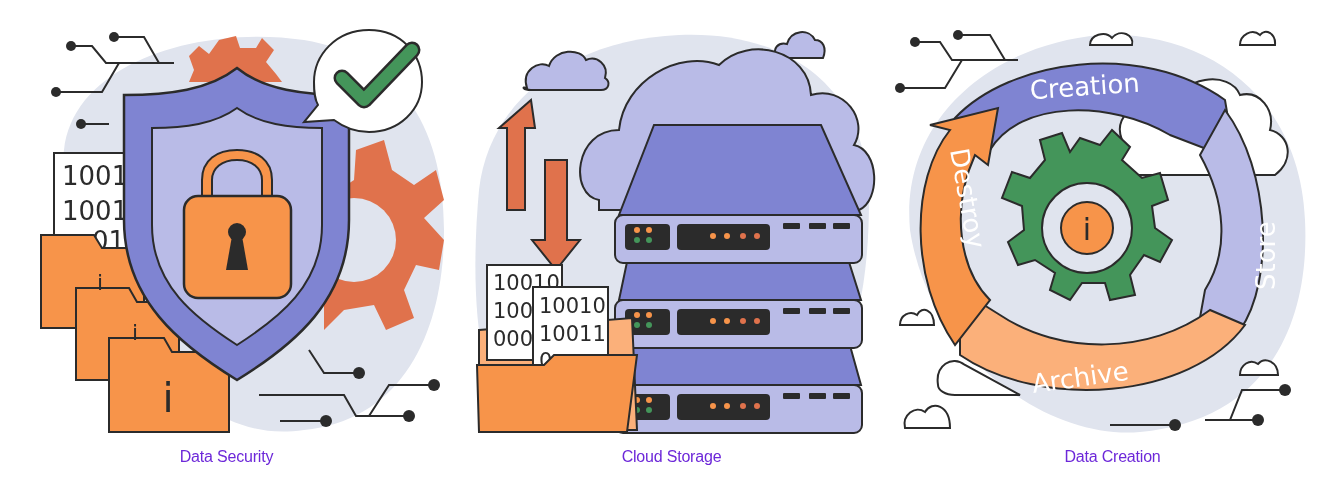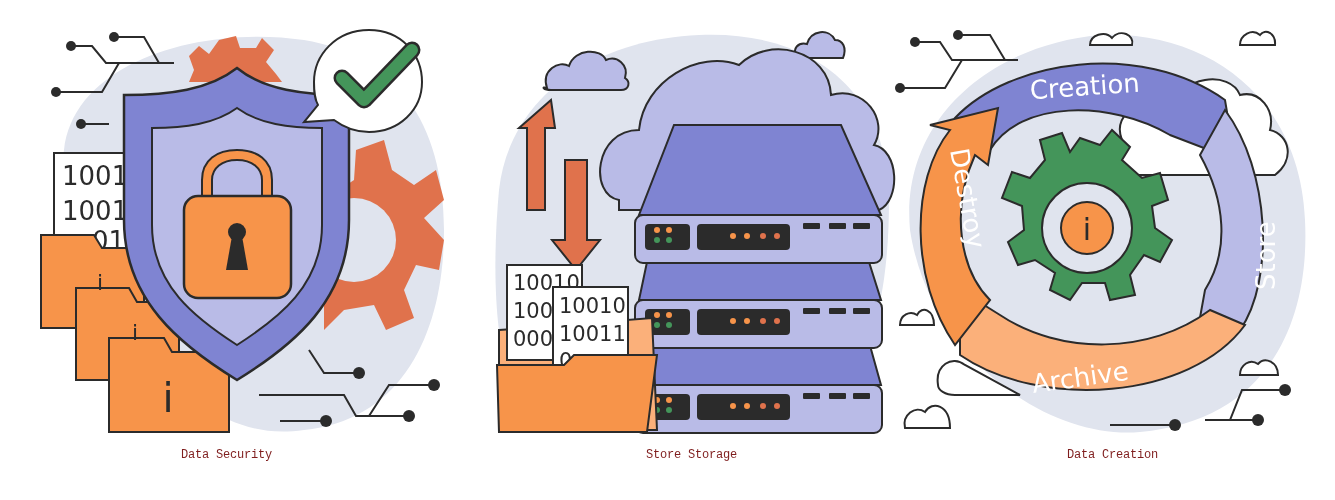--- a/index.html
+++ b/index.html
@@ -1,19 +1,19 @@
 <!DOCTYPE html>
 <html><head>
 <meta charset="utf-8">
 <style>
   html, body { margin:0; padding:0; background:#ffffff; }
   body { width:1335px; height:500px; overflow:hidden; position:relative; font-family:"DejaVu Sans", sans-serif; }
   .panel { position:absolute; top:0; width:445px; height:500px; }
   .panel svg { position:absolute; left:0; top:0; width:445px; height:500px; }
-  .caption { position:absolute; top:448px; left:0; width:445px; text-align:center; font-size:12px; color:#7f1d1d; font-family:Liberation Mono, monospace; letter-spacing:-0.2px; }
+  .caption { position:absolute; top:448px; left:0; width:445px; text-align:center; font-size:16px; color:#6d28d9; font-family:Liberation Sans, sans-serif; letter-spacing:-0.2px; }
   .bin { font-family:"DejaVu Sans", sans-serif; fill:#2b2b2b; }
   .lbl { font-family:"DejaVu Sans", sans-serif; fill:#ffffff; font-size:26px; }
 </style>
 </head>
 <body>
 
 <div class="panel" style="left:4px;">
   <svg viewBox="0 0 445 500">
 
     <path d="M60,150 C70,60 200,25 300,40 C390,55 440,120 440,230 C440,330 400,420 300,430 C230,440 200,400 150,380 C80,360 40,260 60,150 Z" fill="#e0e4ee"></path>
@@ -73,21 +73,21 @@
 
     <g>
       <path d="M365,30 C398,30 418,55 418,82 C418,110 395,132 365,132 C350,132 338,126 330,120 L300,122 L314,105 C310,98 310,90 310,82 C310,55 332,30 365,30 Z" fill="#ffffff" stroke="#2b2b2b" stroke-width="2"></path>
       <path d="M338,78 L360,100 L408,50" fill="none" stroke="#2b2b2b" stroke-width="17" stroke-linecap="round" stroke-linejoin="round"></path>
       <path d="M338,78 L360,100 L408,50" fill="none" stroke="#44955a" stroke-width="12" stroke-linecap="round" stroke-linejoin="round"></path>
     </g>
   </svg>
   <div class="caption">Data Security</div>
 </div>
 
-<div class="panel" style="left:469px;">
+<div class="panel" style="left:449px;">
   <svg viewBox="0 0 445 500">
     <path d="M30,190 C40,100 120,40 230,35 C340,30 420,90 420,200 C420,300 400,420 300,430 L70,430 C30,400 20,300 30,190 Z" fill="#e0e4ee"></path>
 
     <path d="M78,88 C72,70 90,60 100,66 C106,48 132,48 137,60 C148,55 160,65 156,78 C162,82 160,90 152,90 L82,90 C74,90 72,86 78,88 Z" fill="#b9bbe7" stroke="#2b2b2b" stroke-width="2"></path>
     <path d="M328,58 C322,48 330,42 338,44 C342,30 360,28 366,40 C374,40 378,48 374,58 Z" fill="#b9bbe7" stroke="#2b2b2b" stroke-width="2"></path>
 
     <path d="M150,200 C120,195 125,130 170,130 C175,80 230,50 270,65 C300,35 360,50 362,95 C395,85 420,120 405,145 C430,150 432,200 410,210 L150,210 Z" fill="#b9bbe7" stroke="#2b2b2b" stroke-width="2"></path>
 
     <path d="M50,128 L82,100 L86,128 L76,128 L76,210 L58,210 L58,128 Z" fill="#e0724c" stroke="#2b2b2b" stroke-width="2"></path>
     <path d="M96,160 L118,160 L118,240 L131,240 L107,270 L83,240 L96,240 Z" fill="#e0724c" stroke="#2b2b2b" stroke-width="2"></path>
@@ -148,21 +148,21 @@
     <rect x="38" y="265" width="75" height="95" fill="#ffffff" stroke="#2b2b2b" stroke-width="2"></rect>
     <text class="bin" x="44" y="290" font-size="21">10010</text>
     <text class="bin" x="44" y="318" font-size="21">100</text>
     <text class="bin" x="44" y="346" font-size="21">000</text>
     <rect x="84" y="287" width="75" height="85" fill="#ffffff" stroke="#2b2b2b" stroke-width="2"></rect>
     <text class="bin" x="90" y="313" font-size="21">10010</text>
     <text class="bin" x="90" y="341" font-size="21">10011</text>
     <text class="bin" x="90" y="368" font-size="21">0</text>
     <path d="M28,365 L95,365 L105,355 L188,355 L178,432 L30,432 Z" fill="#f7944a" stroke="#2b2b2b" stroke-width="2"></path>
   </svg>
-  <div class="caption">Store Storage</div>
+  <div class="caption">Cloud Storage</div>
 </div>
 
 <div class="panel" style="left:890px;">
   <svg viewBox="0 0 445 500">
     <path d="M20,230 C10,120 100,45 210,35 C320,30 410,100 415,220 C420,320 380,420 250,432 C160,440 40,360 20,230 Z" fill="#e0e4ee"></path>
 
     <g fill="#ffffff" stroke="#2b2b2b" stroke-width="2">
       <path d="M232,140 C220,110 260,95 280,110 C290,75 340,70 350,95 C370,90 385,110 380,130 C400,135 405,160 385,175 L240,175 C228,170 225,150 232,140 Z"></path>
       <path d="M200,45 C200,35 215,30 222,38 C230,28 245,35 242,45 Z"></path>
       <path d="M350,45 C350,35 362,28 370,35 C375,28 386,33 385,45 Z"></path>

